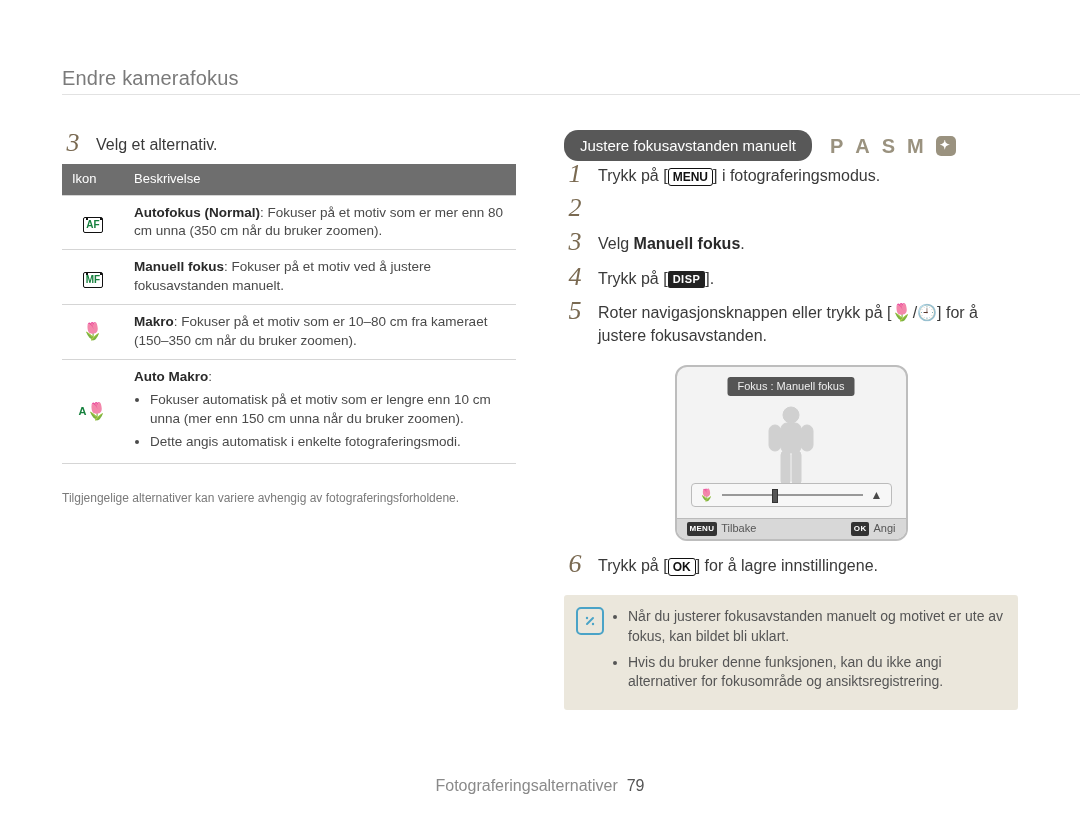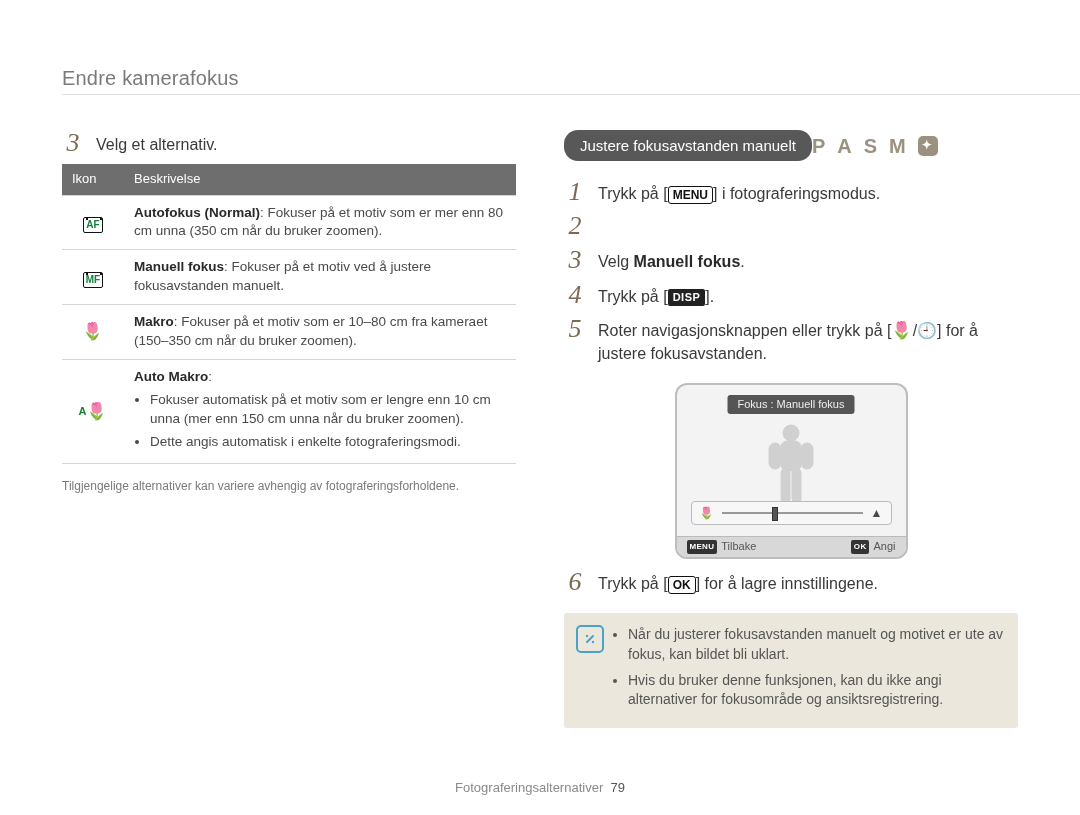--- a/index.html
+++ b/index.html
@@ -89,24 +89,24 @@
     border-bottom:1px solid var(--border);
     padding:8px 10px;
     vertical-align:top;
   }
   table.opts td.icon-cell{
     width:42px;text-align:center;font-size:18px;color:#15803d;
     vertical-align:middle;
   }
   ul.bullets{margin:4px 0 0 0;padding-left:16px;}
   ul.bullets li{margin-bottom:4px;}
-  .footnote{font-size:12px;color:var(--muted);margin-top:14px;line-height:1.4;}
-
-  
-  .section-head{display:flex;align-items:center;margin-bottom:18px;}
+  .footnote{font-size:12px;color:var(--muted);margin-top:26px;line-height:1.4;}
+
+  
+  .section-head{display:flex;align-items:center;gap:18px;}
   .pill{
     background:var(--pill-bg);
     color:#fff;
     border-radius:14px;
     padding:5px 16px;
     font-size:15px;
     white-space:nowrap;
   }
   .modes{
     display:flex;gap:10px;align-items:center;
@@ -211,21 +211,21 @@
   .note-icon{
     position:absolute;left:12px;top:12px;
     width:24px;height:24px;border:2px solid #4aa3c7;border-radius:5px;
     color:#4aa3c7;display:flex;align-items:center;justify-content:center;
   }
   .note ul{margin:0;padding-left:14px;}
   .note li{margin-bottom:6px;}
 
   .footer{
     position:absolute;bottom:18px;left:0;right:0;
-    text-align:center;font-size:13px;color:#8a8a8a;
+    text-align:center;font-size:16px;color:#8a8a8a;
   }
   .footer .pg{color:#555;}
 </style>
 </head>
 <body>
 
 <div class="page-title">Endre kamerafokus</div>
 
 <div class="page">
 

